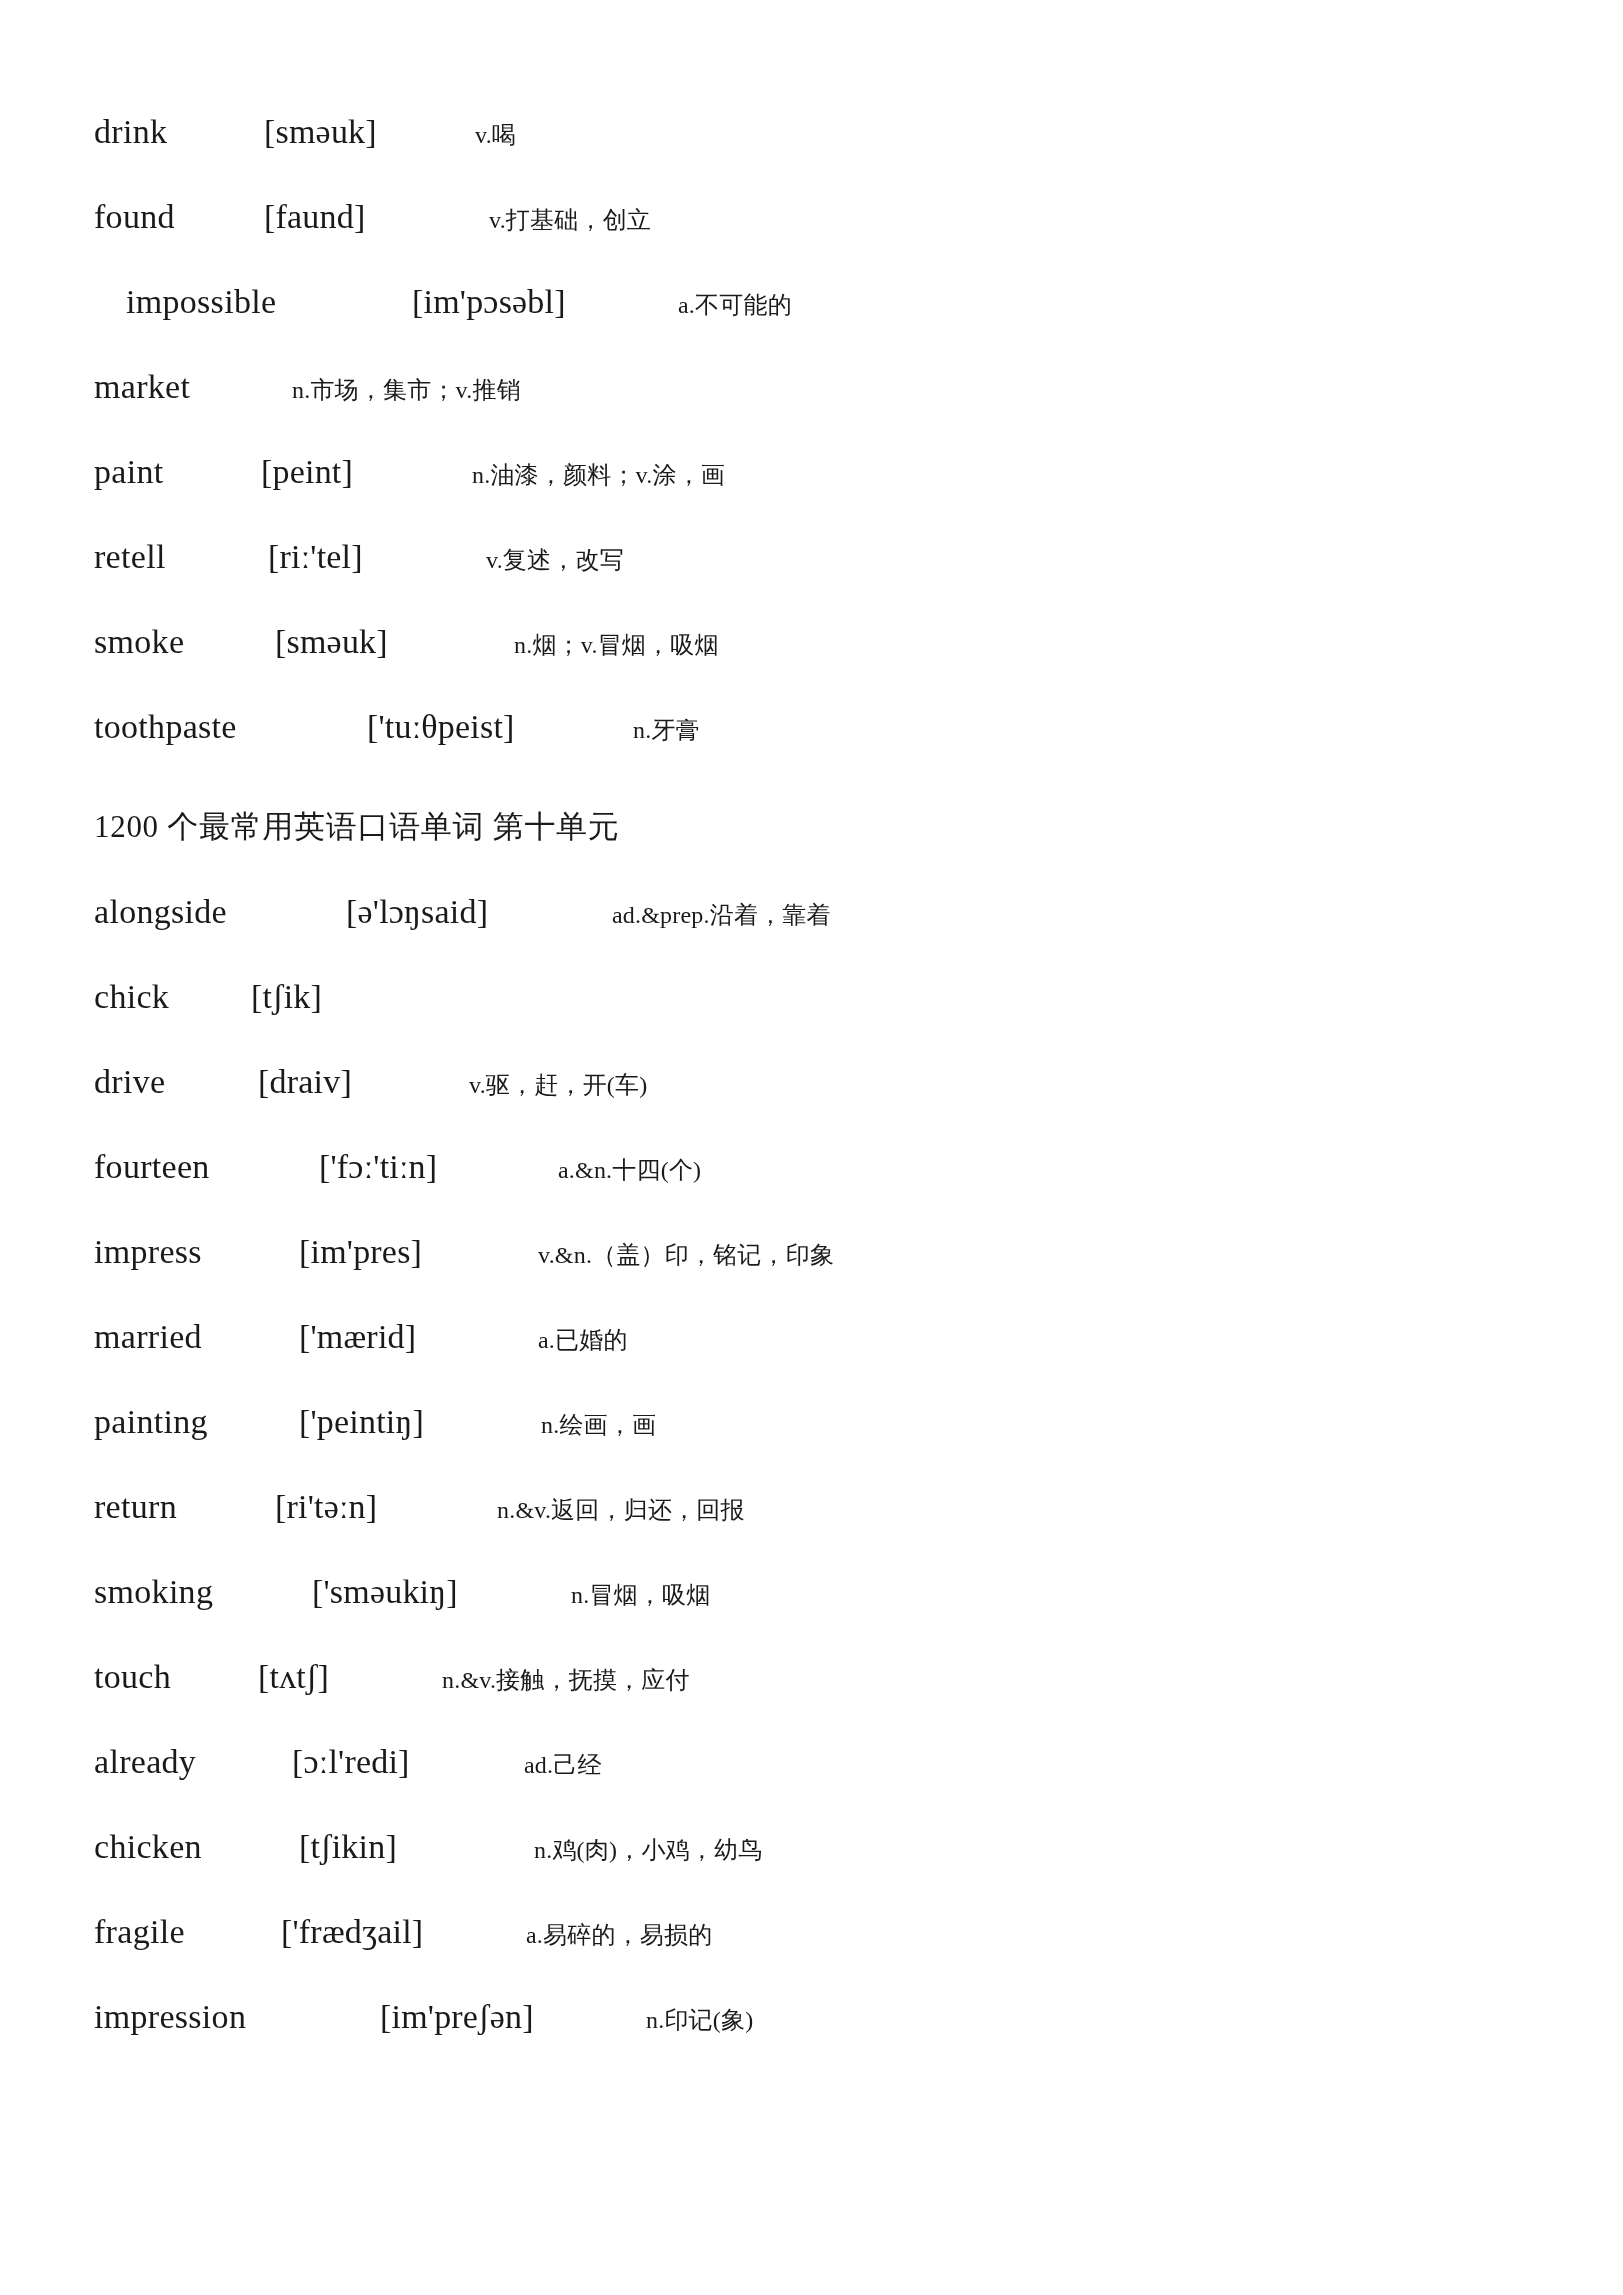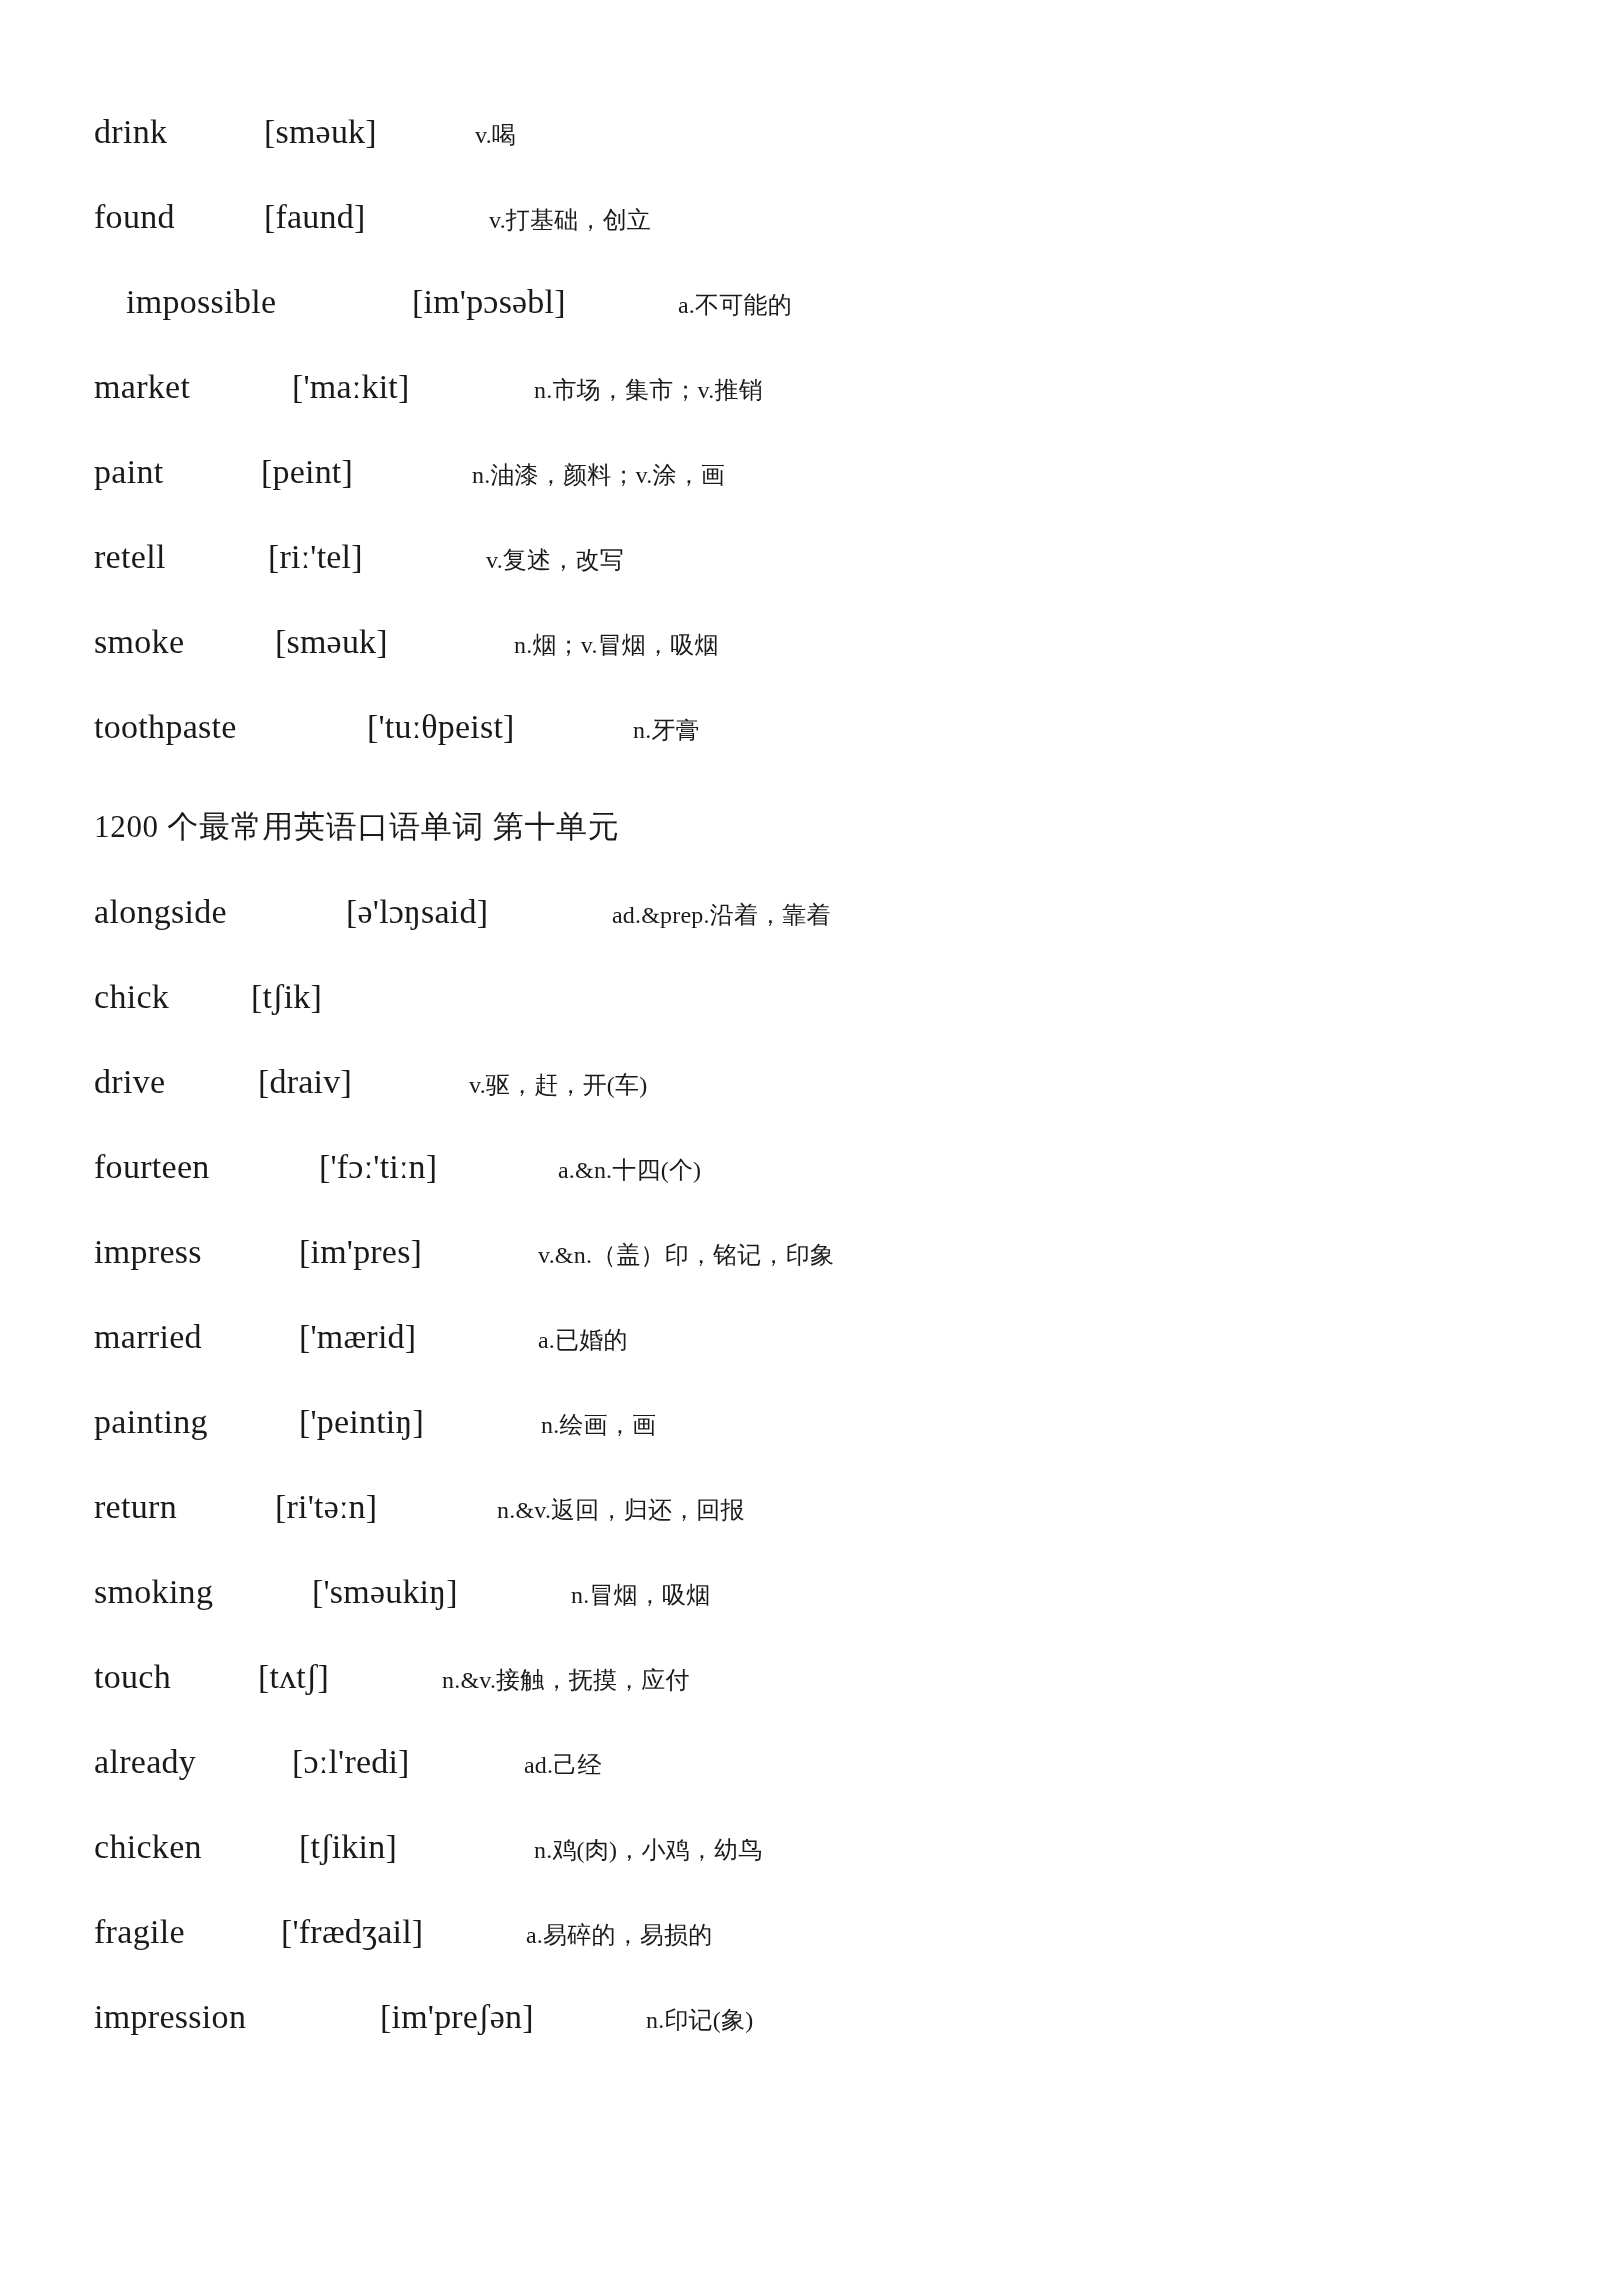--- a/index.html
+++ b/index.html
@@ -73,21 +73,20 @@
           <span class="phon" style="min-width: 225px;">[faund]</span>
           <span class="defn">v.打基础，创立</span>
         </div>
         <div class="entry">
           <span class="word" style="min-width: 286px; margin-left: 32px;">impossible</span>
           <span class="phon" style="min-width: 266px;">[im'pɔsəbl]</span>
           <span class="defn">a.不可能的</span>
         </div>
         <div class="entry">
           <span class="word" style="min-width: 198px;">market</span>
-          <span class="phon" style="min-width: 242px;">['maːkit]</span>
           <span class="defn">n.市场，集市；v.推销</span>
         </div>
         <div class="entry">
           <span class="word" style="min-width: 167px;">paint</span>
           <span class="phon" style="min-width: 211px;">[peint]</span>
           <span class="defn">n.油漆，颜料；v.涂，画</span>
         </div>
         <div class="entry">
           <span class="word" style="min-width: 174px;">retell</span>
           <span class="phon" style="min-width: 218px;">[riː'tel]</span>

